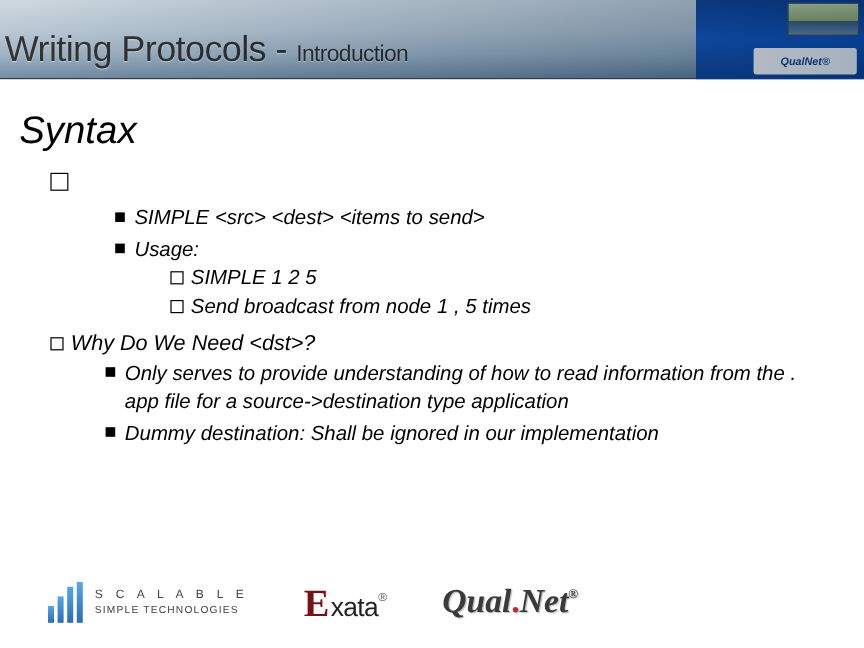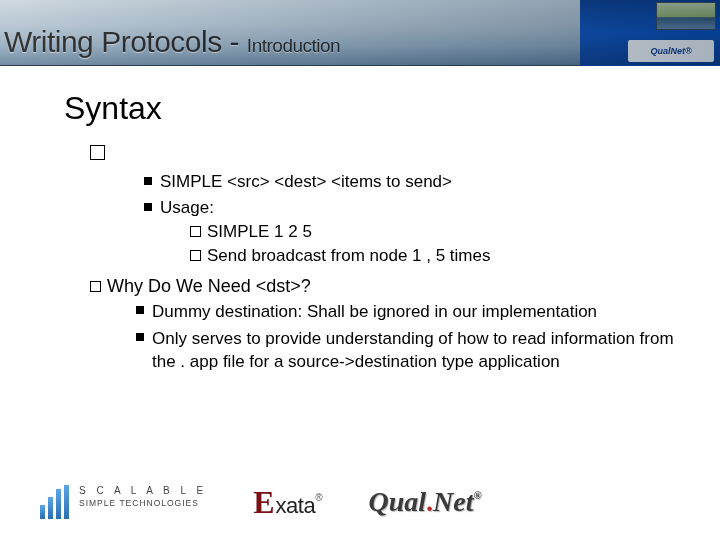--- a/index.html
+++ b/index.html
@@ -41,40 +41,40 @@
   .corner .logo {
     position: absolute; right: 6px; bottom: 4px;
     width: 86px; height: 22px;
     background: #fff;
     border-radius: 2px;
     display: flex; align-items: center; justify-content: center;
     font-size: 9px; font-weight: bold; font-style: italic; color: #0a3a8e;
   }
 
   
-  .body { position: absolute; top: 70px; left: 0; right: 0; bottom: 0; padding: 20px 28px 0 64px; }
+  .body { position: absolute; top: 70px; left: 0; right: 0; bottom: 0; padding: 20px 28px 0 16px; font-style: italic; }
   .h1 { font-size: 32px; font-weight: 400; color: #000; margin-bottom: 10px; }
 
   .lvl1 { margin-left: 26px; font-size: 25px; color: #000; margin-top: 2px; }
   .box { display: inline-block; width: 15px; height: 15px; border: 1.5px solid #000; margin-right: 7px; position: relative; top: 0px; }
   .box.sm { width: 11px; height: 11px; border-width: 1px; margin-right: 6px; }
 
   .lvl2 { margin-left: 80px; font-size: 17px; color: #000; margin-top: 6px; }
   .sq { display: inline-block; width: 8px; height: 8px; background: #000; margin-right: 8px; position: relative; top: -2px; }
 
   .lvl3 { margin-left: 126px; font-size: 17px; color: #000; margin-top: 4px; }
 
   .lvl1b { margin-left: 26px; font-size: 18px; color: #000; margin-top: 10px; }
   .lvl2b { margin-left: 72px; font-size: 17px; color: #000; margin-top: 4px; line-height: 1.35; display: flex; }
   .lvl2b .sq { flex: 0 0 8px; margin-top: 7px; }
   .lvl2b .txt { flex: 1; }
 
   
   .footer { position: absolute; bottom: 14px; left: 40px; right: 20px; height: 48px; display: flex; align-items: center; gap: 46px; }
-  .logo-snt { display: flex; align-items: flex-start; gap: 10px; }
+  .logo-snt { display: flex; align-items: center; gap: 10px; }
   .logo-snt .lines { display: flex; gap: 3px; }
   .logo-snt .lines span { display: block; width: 5px; background: linear-gradient(to bottom, #5aa6e6, #2a6db3); }
   .logo-snt .lines span:nth-child(1){ height:14px; margin-top:20px; }
   .logo-snt .lines span:nth-child(2){ height:22px; margin-top:12px; }
   .logo-snt .lines span:nth-child(3){ height:30px; margin-top:4px; }
   .logo-snt .lines span:nth-child(4){ height:34px; margin-top:0; }
   .logo-snt .txt { font-family: Arial; font-size: 10px; letter-spacing: 4px; color: #444; line-height: 1.25; }
 
   .logo-exata { display: flex; align-items: baseline; }
   .logo-exata .big-e { font-family: Georgia, serif; font-size: 32px; color: #7a1015; font-weight: bold; }
@@ -107,25 +107,25 @@
 
     <div class="lvl2"><span class="sq"></span><span>SIMPLE &lt;src&gt; &lt;dest&gt; &lt;items to send&gt;</span></div>
     <div class="lvl2"><span class="sq"></span><span>Usage:</span></div>
 
     <div class="lvl3"><span class="box sm"></span><span>SIMPLE 1 2 5</span></div>
     <div class="lvl3"><span class="box sm"></span><span>Send broadcast from node 1 , 5 times</span></div>
 
     <div class="lvl1b"><span class="box sm"></span><span>Why Do We Need &lt;dst&gt;?</span></div>
     <div class="lvl2b">
         <span class="sq"></span>
-        <span class="txt">Dummy destination: Shall be ignored in our implementation</span>
+        <span class="txt">Only serves to provide understanding of how to read information from the . app file for a source-&gt;destination type application</span>
       </div>
     <div class="lvl2b">
         <span class="sq"></span>
-        <span class="txt">Only serves to provide understanding of how to read information from the . app file for a source-&gt;destination type application</span>
+        <span class="txt">Dummy destination: Shall be ignored in our implementation</span>
       </div>
   </div>
 
   <div class="footer">
     <div class="logo-snt">
       <div class="lines">
           <span></span>
           <span></span>
           <span></span>
           <span></span>

